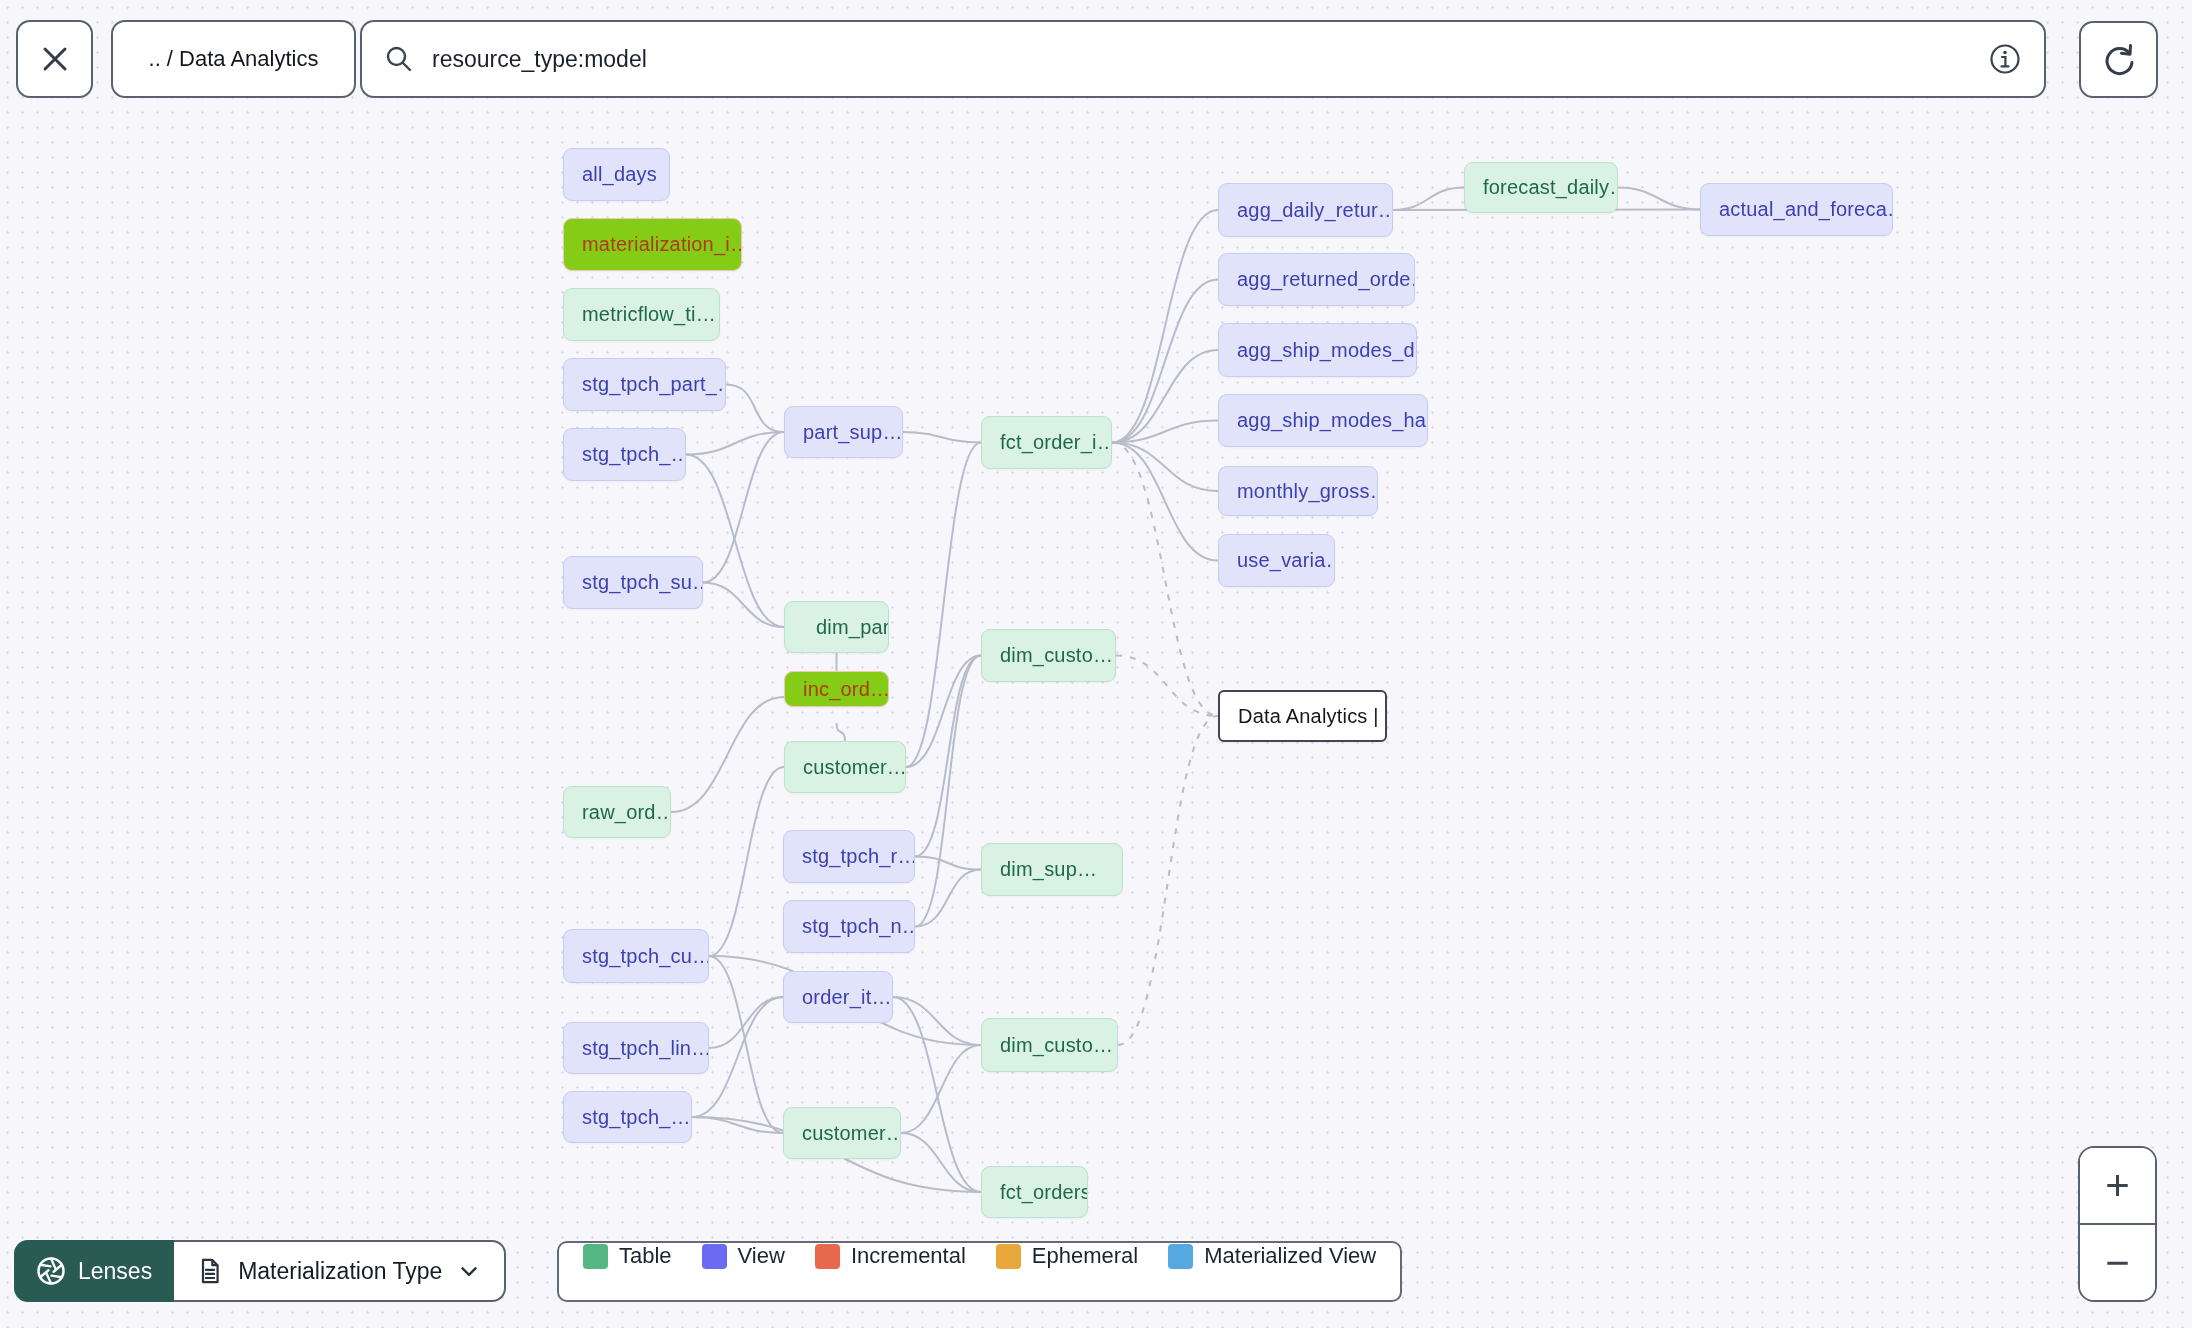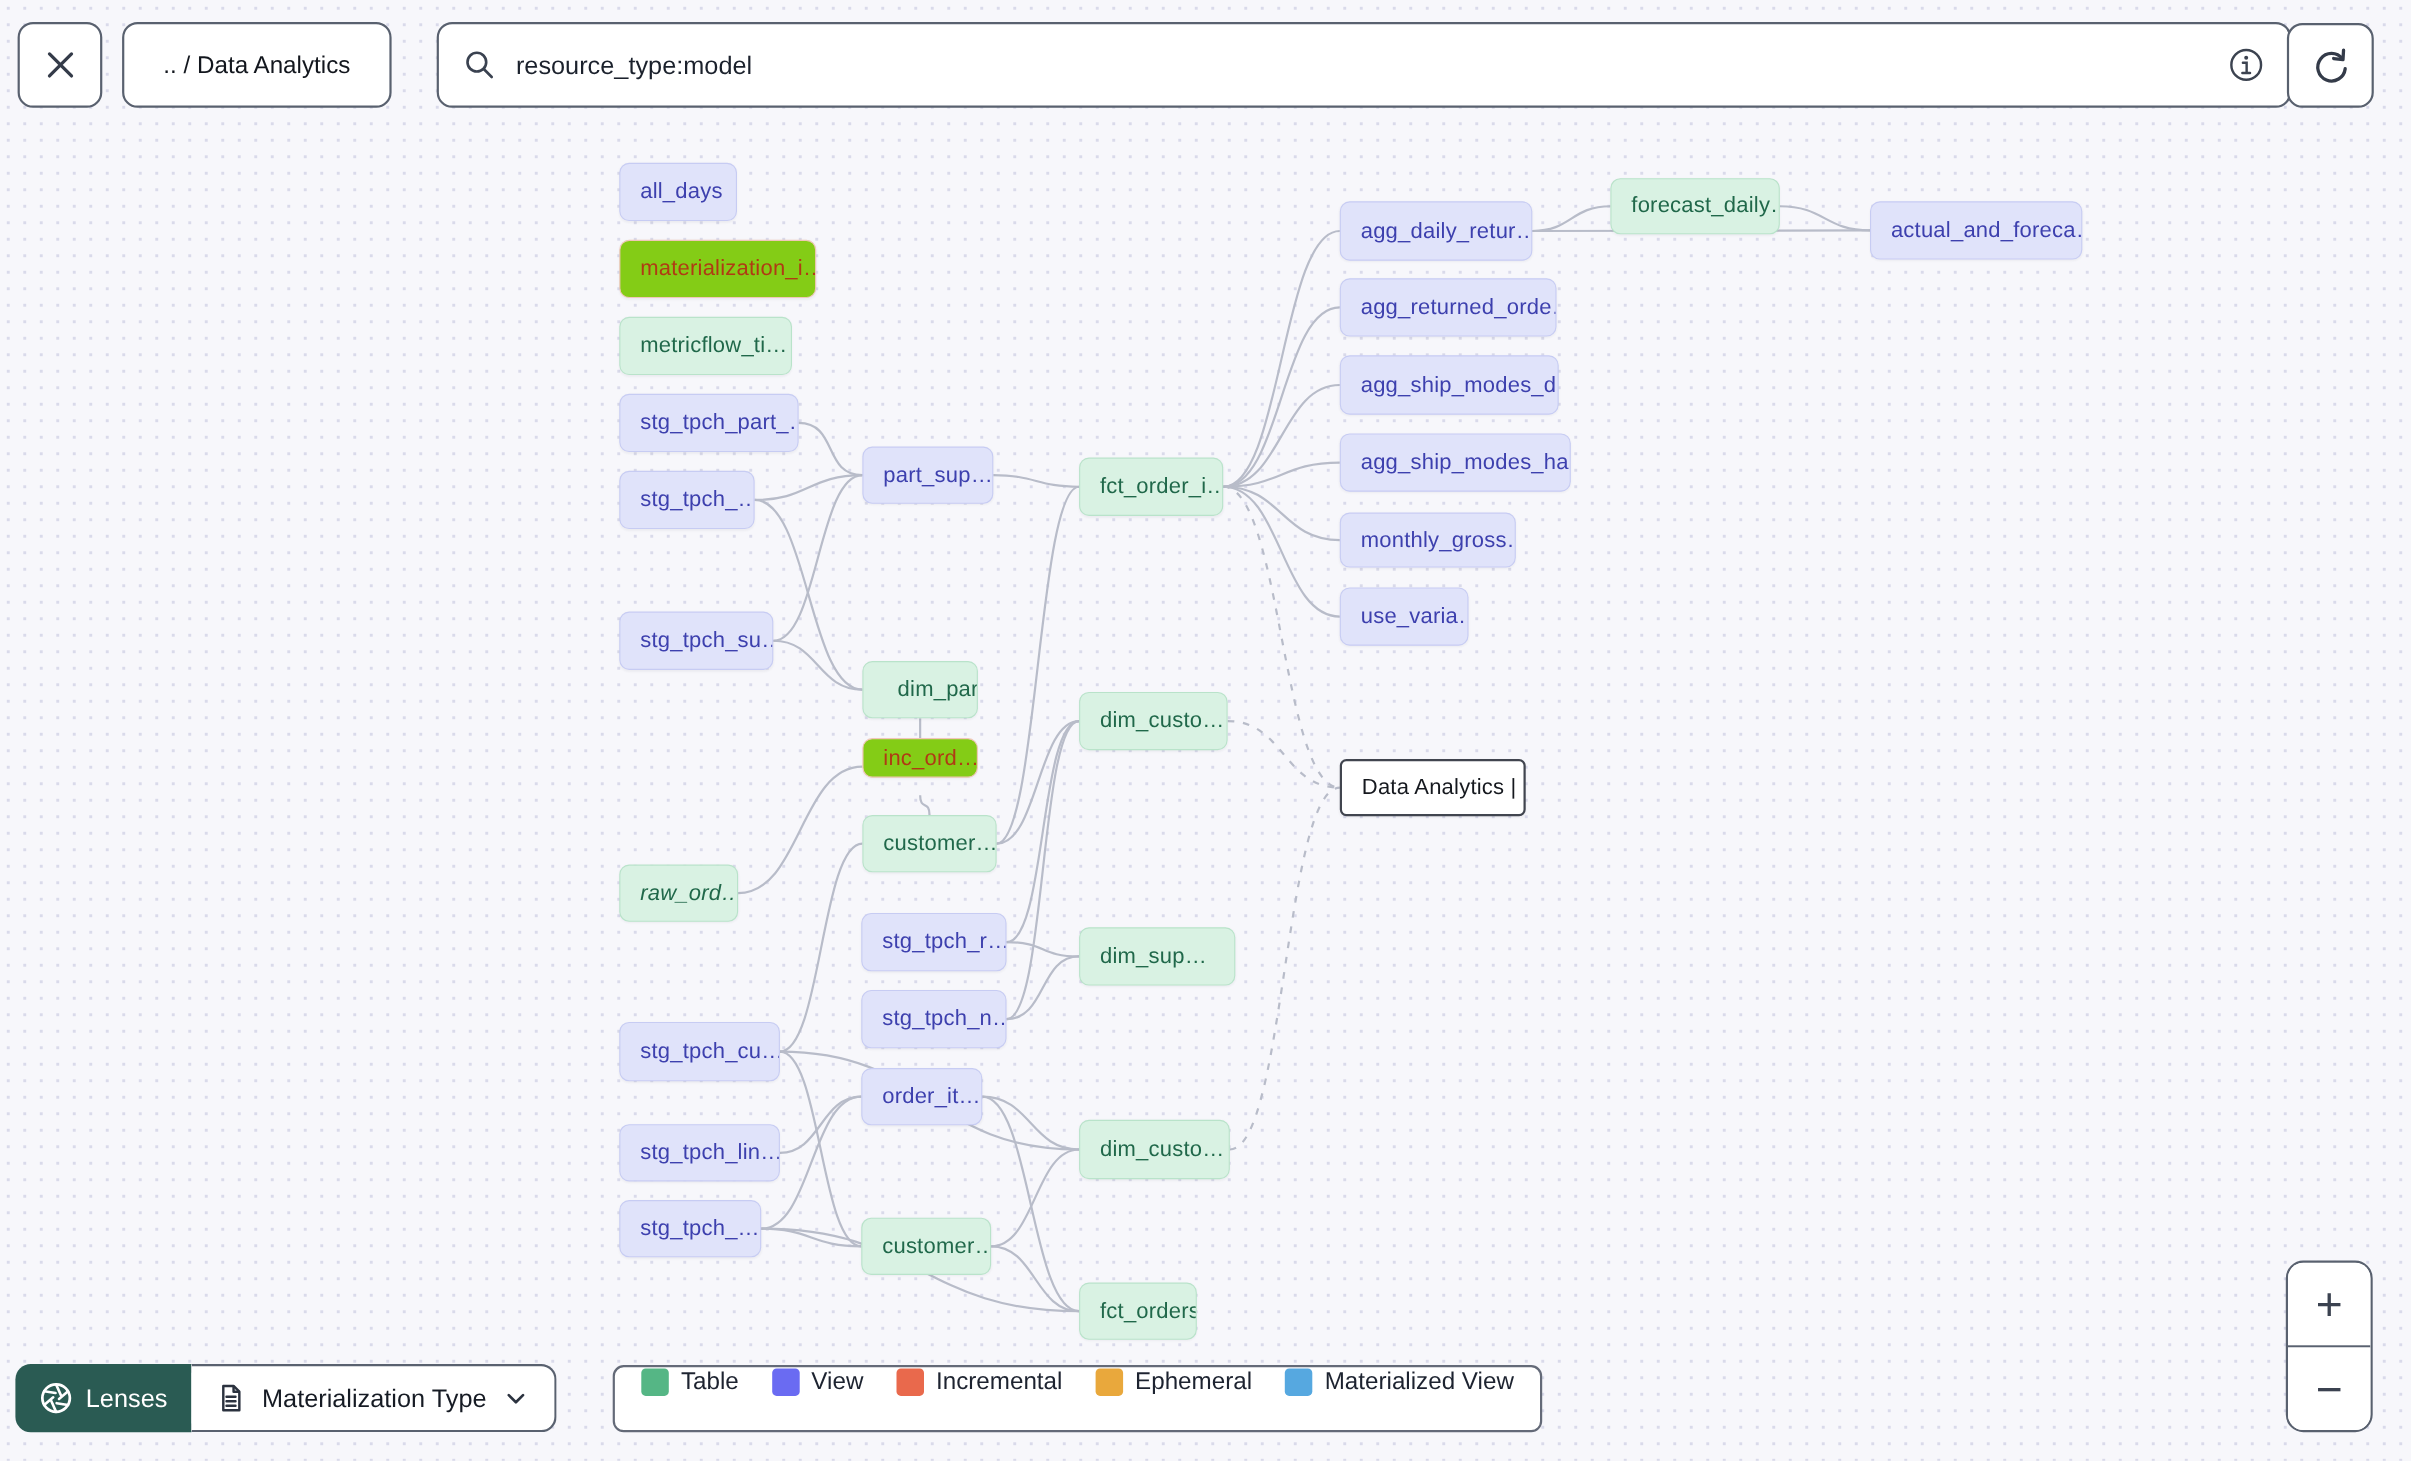--- a/index.html
+++ b/index.html
@@ -10,21 +10,21 @@
     background-image:radial-gradient(circle,#d9daea 1.3px,rgba(0,0,0,0) 1.4px);
     background-size:15px 15px;
   }
   
   .tbtn{
     position:absolute;background:#ffffff;border:2.5px solid #59616f;border-radius:14px;
     display:flex;align-items:center;justify-content:center;color:#2b323f;box-sizing:border-box;cursor:pointer;
   }
   #close-btn{left:16px;top:20px;width:77px;height:78px;}
   #crumb-btn{left:111px;top:20px;width:245px;height:78px;font-size:22px;color:#12161d;}
-  #search-box{left:397px;top:20px;width:1686px;height:78px;justify-content:flex-start;padding:0 22px;gap:16px;cursor:text;}
+  #search-box{left:360px;top:20px;width:1686px;height:78px;justify-content:flex-start;padding:0 22px;gap:16px;cursor:text;}
   #search-box input{
     flex:1;border:none;outline:none;background:transparent;font-size:23px;color:#1b212c;
     font-family:"Liberation Sans","DejaVu Sans",sans-serif;
   }
   #refresh-btn{left:2079px;top:21px;width:79px;height:77px;}
   .icon-svg{display:block;}
   
   #edges{position:absolute;left:0;top:0;pointer-events:none;}
   .node{
     position:absolute;box-sizing:border-box;border-radius:9px;border:1.5px solid;
@@ -113,21 +113,21 @@
       <div class="node view" style="left: 563px; top: 148px; width: 107px; height: 53px;">all_days</div>
       <div class="node incremental" style="left: 563px; top: 218px; width: 179px; height: 53px;">materialization_i…</div>
       <div class="node table" style="left: 563px; top: 288px; width: 157px; height: 53px;">metricflow_ti…</div>
       <div class="node view" style="left: 563px; top: 358px; width: 163px; height: 53px;">stg_tpch_part_…</div>
       <div class="node view" style="left: 563px; top: 428px; width: 123px; height: 53px;">stg_tpch_…</div>
       <div class="node view" style="left: 784px; top: 406px; width: 119px; height: 52px;">part_sup…</div>
       <div class="node view" style="left: 563px; top: 556px; width: 140px; height: 53px;">stg_tpch_su…</div>
       <div class="node table" style="left: 784px; top: 601px; width: 105px; height: 52px; padding-left: 31px;">dim_parts</div>
       <div class="node incremental" style="left: 784px; top: 671px; width: 105px; height: 36px;">inc_ord…</div>
       <div class="node table" style="left: 784px; top: 741px; width: 122px; height: 52px;">customer…</div>
-      <div class="node table" style="left: 563px; top: 786px; width: 108px; height: 52px; font-style: italic;">raw_ord…</div>
+      <div class="node table" style="left: 563px; top: 786px; width: 108px; height: 52px;">raw_ord…</div>
       <div class="node view" style="left: 783px; top: 830px; width: 132px; height: 53px;">stg_tpch_r…</div>
       <div class="node view" style="left: 783px; top: 900px; width: 132px; height: 53px;">stg_tpch_n…</div>
       <div class="node view" style="left: 563px; top: 929px; width: 146px; height: 54px;">stg_tpch_cu…</div>
       <div class="node view" style="left: 783px; top: 971px; width: 110px; height: 52px;">order_it…</div>
       <div class="node view" style="left: 563px; top: 1022px; width: 146px; height: 52px;">stg_tpch_lin…</div>
       <div class="node view" style="left: 563px; top: 1091px; width: 129px; height: 52px;">stg_tpch_…</div>
       <div class="node table" style="left: 783px; top: 1107px; width: 118px; height: 52px;">customer…</div>
       <div class="node table" style="left: 981px; top: 416px; width: 131px; height: 53px;">fct_order_i…</div>
       <div class="node table" style="left: 981px; top: 629px; width: 135px; height: 53px;">dim_custo…</div>
       <div class="node table" style="left: 981px; top: 843px; width: 142px; height: 53px;">dim_sup…</div>

